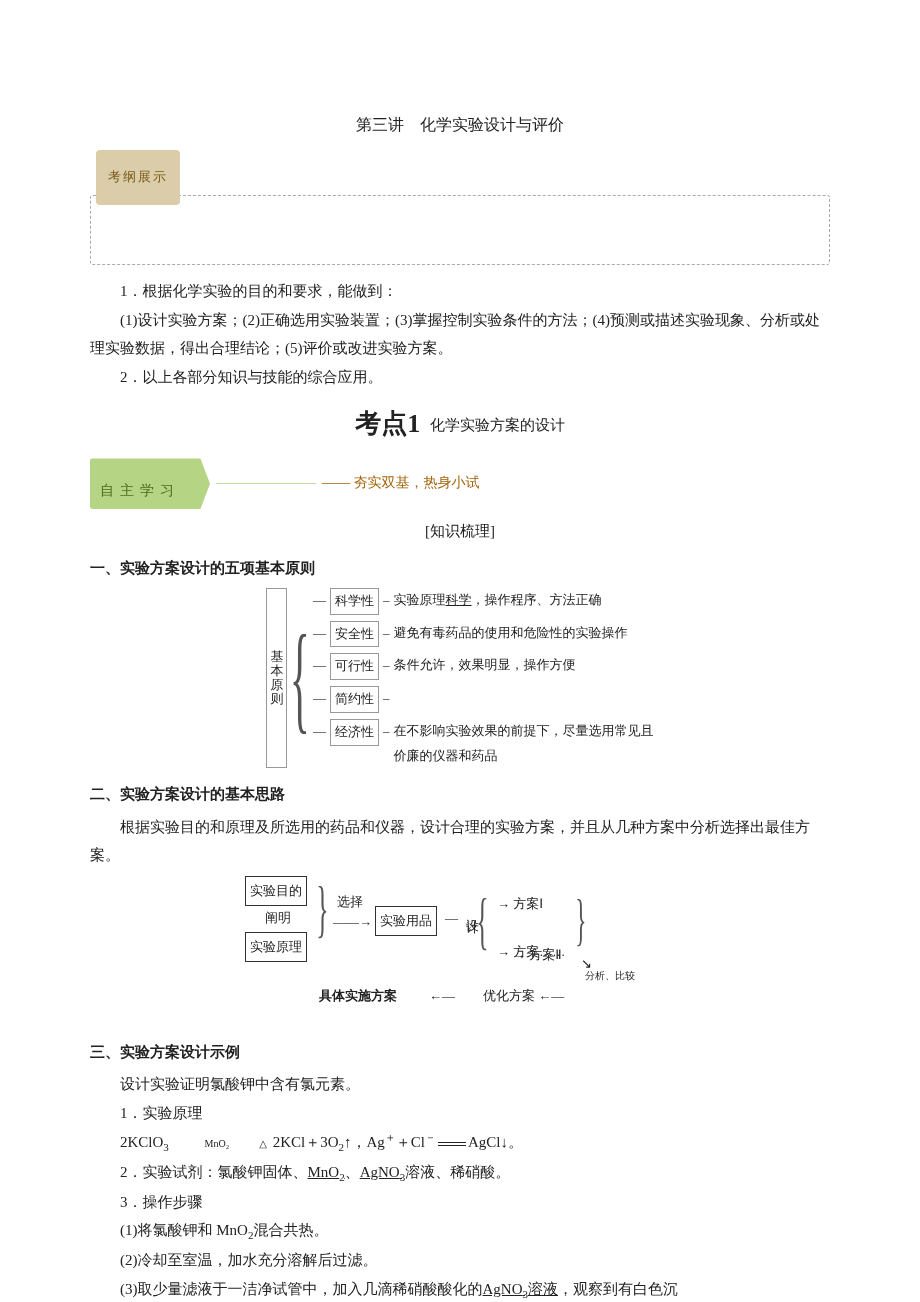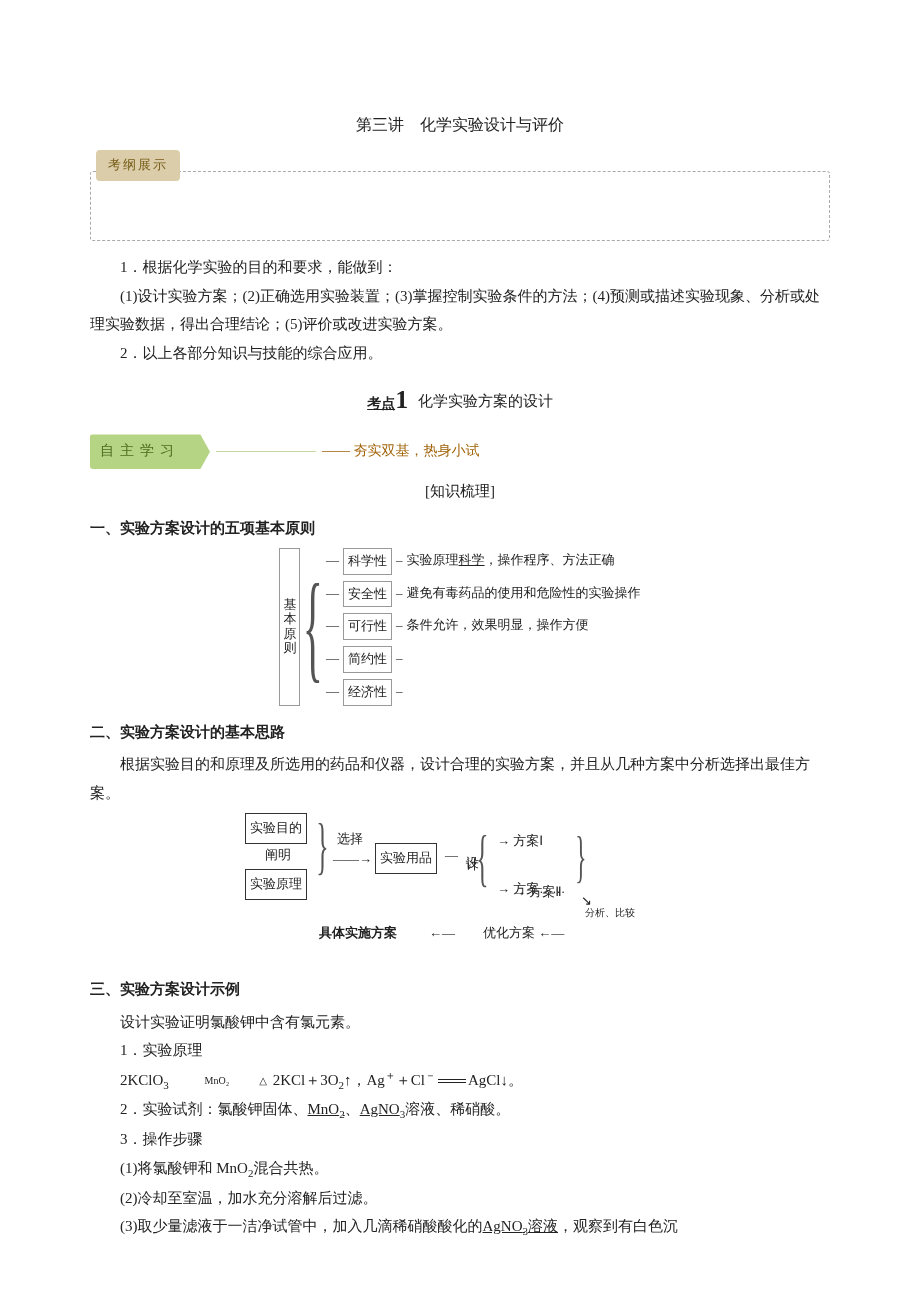--- a/index.html
+++ b/index.html
@@ -18,48 +18,48 @@
       font-size: 16px;
       margin-bottom: 10px;
     }
     
     .kgan-wrap { position: relative; margin-bottom: 12px; }
     .kgan-tab {
       background: #dbcda9;
       color: #775c18;
       font-size: 13px;
       letter-spacing: 2px;
-      padding: 3px 12px;
+      padding: 15px 12px;
       border-radius: 4px;
       display: inline-block;
       position: relative;
       z-index: 2;
       margin-left: 6px;
     }
     .kgan-box {
       border: 1px dashed #aaa;
       border-radius: 3px;
       height: 70px;
       margin-top: -10px;
     }
     .indent { text-indent: 2em; }
     .para { margin: 0; }
     
     .kaodian-line { text-align: center; margin: 8px 0 10px 0; }
-    .kaodian-text { font-size: 14px; font-weight: bold; font-family: "KaiTi","楷体",serif; text-decoration: underline; }
+    .kaodian-text { font-size: 26px; font-weight: bold; font-family: "KaiTi","楷体",serif; }
     .kaodian-num { font-family: "Times New Roman", serif; font-size: 26px; font-weight: bold; }
     .kaodian-sub { font-size: 15px; margin-left: 6px; vertical-align: 2px; }
     
     .zzxx-wrap { margin: 6px 0 8px 0; display: flex; align-items: center; }
     .zzxx-tab {
       background: #b5d484;
       color: #4f6b1e;
       font-size: 14px;
       letter-spacing: 6px;
-      padding: 4px 30px 4px 10px;
+      padding: 20px 30px 4px 10px;
       clip-path: polygon(0 0, 92% 0, 100% 50%, 92% 100%, 0 100%);
       border-radius: 3px;
     }
     .zzxx-line {
       flex: 0 0 100px;
       border-top: 1px solid #c4d8a0;
       margin: 0 6px;
     }
     .zzxx-tail { font-family: "KaiTi","楷体",serif; font-size: 14px; color: #a16207; }
     .zzxx-tail::before { content: "—— "; }
@@ -157,20 +157,21 @@
     </div>
     <div class="bitem">
       <span class="bdash">—</span>
         <span class="btag">简约性</span>
         <span class="bdash">–</span>
     </div>
     <div class="bitem">
       <span class="bdash">—</span>
         <span class="btag">经济性</span>
         <span class="bdash">–</span>
+      <span class="bdesc">在不影响实验效果的前提下，尽量选用常见且价廉的仪器和药品</span>
     </div>
   </div>
 </div>
 
 <p class="section-h">二、实验方案设计的基本思路</p>
 <p class="para indent">根据实验目的和原理及所选用的药品和仪器，设计合理的实验方案，并且从几种方案中分析选择出最佳方案。</p>
 
 <div class="flow-wrap">
 <div class="flow">
   <div class="fbox" style="left:0; top:0;">实验目的</div>

